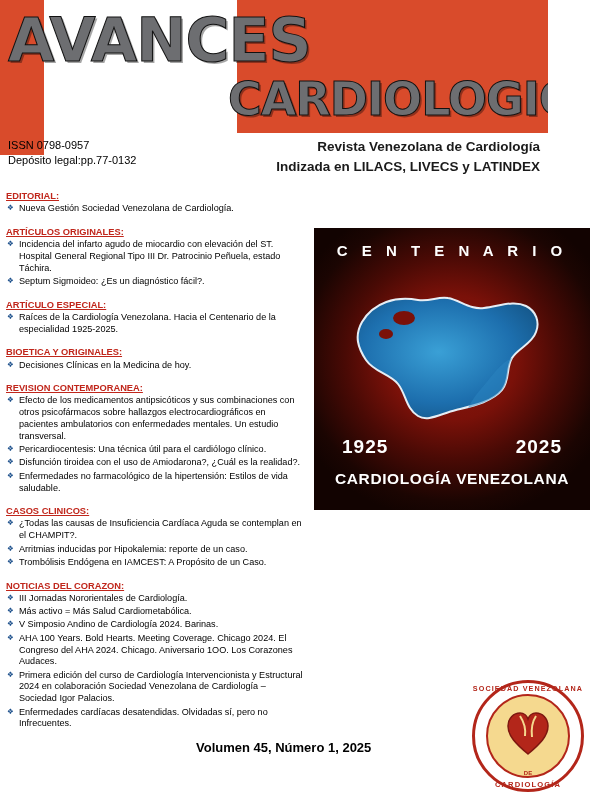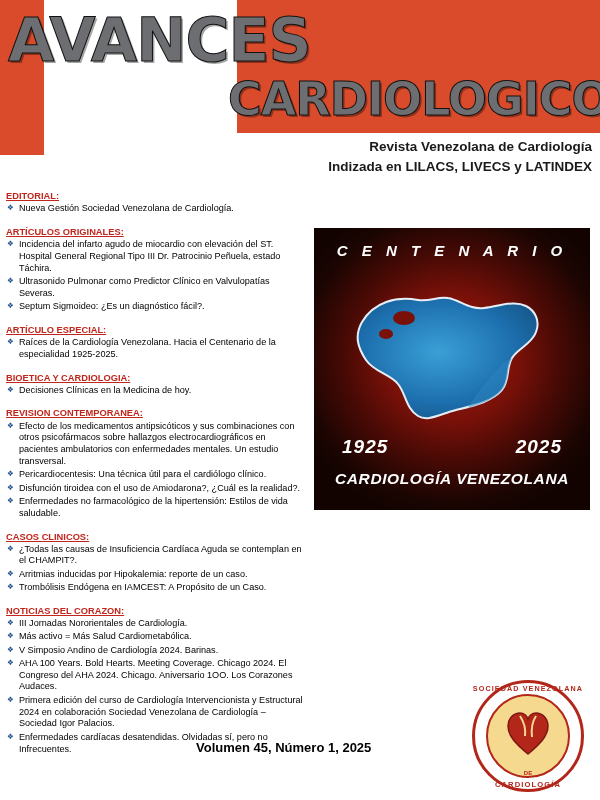--- a/index.html
+++ b/index.html
@@ -13,21 +13,21 @@
     font-family: "Liberation Sans", sans-serif;
     color: #000000;
     overflow: hidden;
     position: relative;
   }
 
   
   .masthead {
     position: relative;
     height: 190px;
-    width: 600px;
+    width: 548px;
     overflow: hidden;
   }
   .orange-block-left {
     position: absolute;
     left: 0;
     top: 0;
     width: 44px;
     height: 155px;
     background: #d94b2b;
   }
@@ -126,21 +126,20 @@
 
   
   .cover-art {
     position: absolute;
     left: 314px;
     top: 38px;
     width: 276px;
     height: 282px;
     background: radial-gradient(ellipse 62% 58% at 50% 46%, #8e1a10 0%, #7a1109 38%, #4a0a05 62%, #1b0502 88%, #120301 100%);
     overflow: hidden;
-    font-style: italic;
   }
   .cover-centenario {
     position: absolute;
     top: 14px;
     left: 0;
     width: 100%;
     text-align: center;
     color: #ffffff;
     font-size: 15px;
     letter-spacing: 5px;
@@ -249,38 +248,41 @@
   }
 </style>
 </head>
 <body>
 
 <div class="masthead">
   <div class="orange-block-left"></div>
   <div class="orange-block-right"></div>
   <div class="title-avances">AVANCES</div>
   <div class="title-cardiologicos">CARDIOLOGICOS</div>
+  <div class="issn-block">
+    <div>ISSN 0798-0957</div>
+    <div>Depósito legal:pp.77-0132</div>
+  </div>
   <div class="subtitle-block">
     <div>Revista Venezolana de Cardiología</div>
     <div>Indizada en LILACS, LIVECS y LATINDEX</div>
   </div>
 </div>
 
 <div class="content">
 
   <div class="toc" id="toc">
       <div class="sec-head first">EDITORIAL:</div>
       <div class="item">Nueva Gestión Sociedad Venezolana de Cardiología.</div>
       <div class="sec-head">ARTÍCULOS ORIGINALES:</div>
       <div class="item">Incidencia del infarto agudo de miocardio con elevación del ST. Hospital General Regional Tipo III Dr. Patrocinio Peñuela, estado Táchira.</div>
-      <div class="item">Ultrasonido Pulmonar como Predictor Clínico en Valvulopatías Severas.</div>
       <div class="item">Septum Sigmoideo: ¿Es un diagnóstico fácil?.</div>
       <div class="sec-head">ARTÍCULO ESPECIAL:</div>
       <div class="item">Raíces de la Cardiología Venezolana.  Hacia el Centenario de la especialidad 1925-2025.</div>
-      <div class="sec-head">BIOETICA Y CARDIOLOGIA:</div>
+      <div class="sec-head">BIOETICA Y ORIGINALES:</div>
       <div class="item">Decisiones Clínicas en la Medicina de hoy.</div>
       <div class="sec-head">REVISION CONTEMPORANEA:</div>
       <div class="item">Efecto de los medicamentos antipsicóticos y sus combinaciones con otros psicofármacos sobre hallazgos electrocardiográficos en pacientes ambulatorios con enfermedades mentales. Un estudio transversal.</div>
       <div class="item">Pericardiocentesis: Una técnica útil para el cardiólogo clínico.</div>
       <div class="item">Disfunción tiroidea con el uso de Amiodarona?, ¿Cuál es la realidad?.</div>
       <div class="item">Enfermedades no farmacológico de la hipertensión: Estilos de vida saludable.</div>
       <div class="sec-head">CASOS CLINICOS:</div>
       <div class="item">¿Todas las causas de Insuficiencia Cardíaca Aguda se contemplan en el CHAMPIT?.</div>
       <div class="item">Arritmias inducidas por Hipokalemia: reporte de un caso.</div>
       <div class="item">Trombólisis Endógena en IAMCEST: A Propósito de un Caso.</div>

